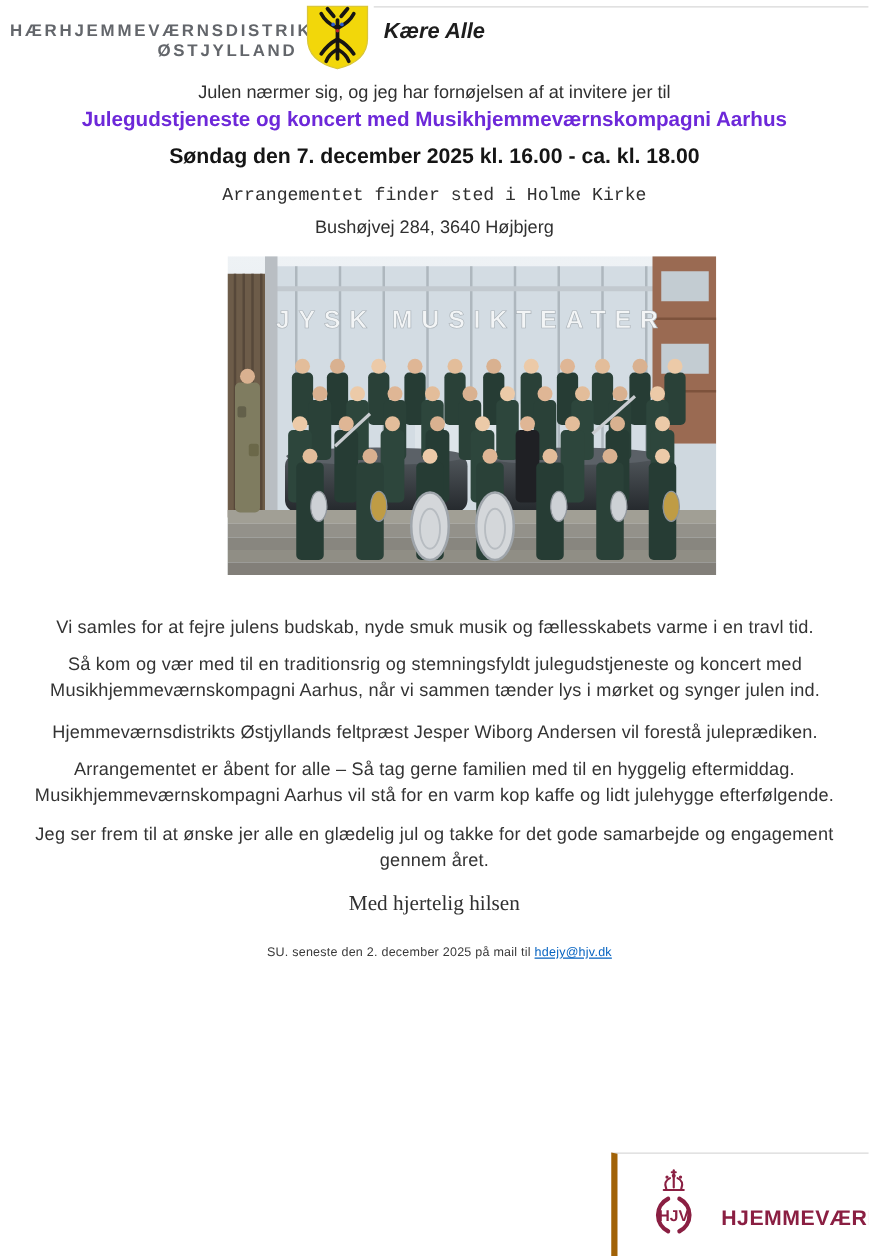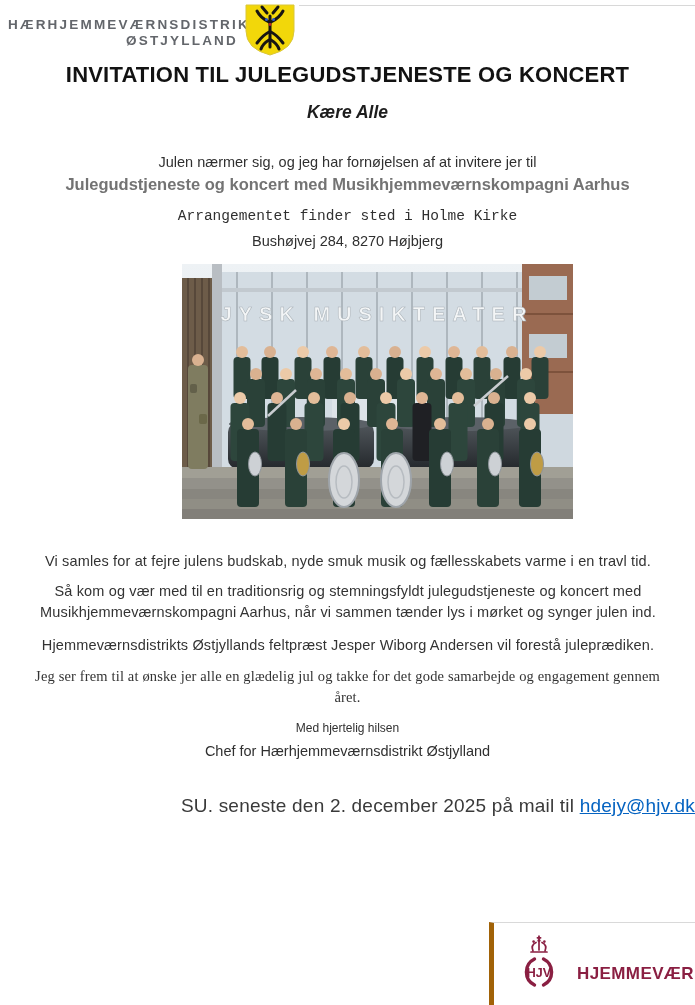--- a/index.html
+++ b/index.html
@@ -9,36 +9,36 @@
   .hdr-text{position:absolute;top:17px;left:8px;width:230px;text-align:right;
             color:#63666b;font-weight:bold;font-size:13.5px;line-height:16px;letter-spacing:2.2px;}
   .crest{position:absolute;left:243px;top:3px;width:54px;height:54px;}
   .hdr-rule{position:absolute;top:5px;left:299px;right:0;height:1px;background:#d8d8d8;}
   
   .doc{position:absolute;top:0;left:0;width:695px;}
   .c{text-align:center;}
   .title{margin-top:62px;font-size:22px;font-weight:bold;color:#121212;letter-spacing:.2px;}
   .salutation{margin-top:14px;font-size:17.5px;font-weight:bold;font-style:italic;color:#1d1d1d;}
   .intro{margin-top:29px;font-size:14.5px;line-height:20px;}
-  .event{margin-top:3px;font-size:16.5px;font-weight:bold;color:#737373;}
+  .event{margin-top:3px;font-size:16.5px;font-weight:bold;color:#6d28d9;}
   .datetime{margin-top:9px;font-size:17px;font-weight:bold;color:#151515;}
   .venue{margin-top:14px;font-size:14.5px;font-family:Liberation Mono, monospace;}
   .address{margin-top:9px;font-size:14.5px;}
   .photo-wrap{margin:15px 0 0 182px;width:462px;height:255px;}
   .para{font-size:14.5px;line-height:21px;letter-spacing:.15px;color:#333;}
   .wide{width:714px;margin-left:-9px;}
   .p1{margin-top:32px;}
   .p2{margin-top:9px;}
   .p3{margin-top:12px;}
   .p4{margin-top:9px;width:676px;margin-left:auto;margin-right:auto;}
-  .p5{margin-top:10px;width:644px;margin-left:auto;margin-right:auto;font-family:Liberation Serif, serif;}
-  .closing{margin-top:13px;font-size:12px;}
+  .p5{margin-top:10px;width:644px;margin-left:auto;margin-right:auto;}
+  .closing{margin-top:13px;font-size:17px;font-family:Liberation Serif, serif;}
   .sig-name{margin-top:7px;font-size:16.5px;font-weight:bold;color:#151515;}
   .sig-role{margin-top:8px;font-size:14.5px;}
-  .rsvp{margin-top:36px;margin-left:8px;font-size:19px;letter-spacing:.2px;color:#3a3a3a;text-align:right;}
+  .rsvp{margin-top:24px;margin-left:8px;font-size:10px;letter-spacing:.2px;color:#3a3a3a;text-align:center;}
   .rsvp a{color:#0563C1;text-decoration:underline;cursor:pointer;}
   
   .logo-box{position:absolute;left:489px;top:922px;width:206px;height:83px;
             border-left:5px solid #a16207;border-top:1px solid #d9d9d9;}
   .logo-inner{position:absolute;left:16px;top:10px;display:flex;align-items:center;}
   .wordmark{color:#8A1F42;font-weight:bold;font-size:17px;letter-spacing:.4px;margin-left:9px;margin-top:14px;}
 </style>
 </head>
 <body>
 
@@ -63,26 +63,26 @@
           <path d="M28,37 C33,40 35,43 36,46"></path>
       </g>
       <circle cx="23.5" cy="16.5" r="1.5" fill="#2c5bd1"></circle>
       <circle cx="30.5" cy="16.5" r="1.5" fill="#2c5bd1"></circle>
       <circle cx="27" cy="21.5" r="1.4" fill="#c22525"></circle>
     </svg>
   </div>
   <div class="hdr-rule"></div>
 
   <div class="doc">
-    <div class="c title">INVITATION TIL JULEGUDSTJENESTE OG KONCERT</div>
     <div class="c salutation">Kære Alle</div>
     <div class="c intro">Julen nærmer sig, og jeg har fornøjelsen af at invitere jer til</div>
     <div class="c event">Julegudstjeneste og koncert med Musikhjemmeværnskompagni Aarhus</div>
+    <div class="c datetime">Søndag den 7. december 2025 kl. 16.00 - ca. kl. 18.00</div>
     <div class="c venue">Arrangementet finder sted i Holme Kirke</div>
-    <div class="c address">Bushøjvej 284, 8270 Højbjerg</div>
+    <div class="c address">Bushøjvej 284, 3640 Højbjerg</div>
 
     <div class="photo-wrap">
       <svg width="391" height="255" viewBox="0 0 391 255">
         <defs>
           <linearGradient id="cyl" x1="0" y1="0" x2="0" y2="1">
             <stop offset="0" stop-color="#52585d"></stop>
               <stop offset="1" stop-color="#24282c"></stop>
           </linearGradient>
           <linearGradient id="sky" x1="0" y1="0" x2="0" y2="1">
             <stop offset="0" stop-color="#eef2f5"></stop>
@@ -222,24 +222,24 @@
             <ellipse cx="162" cy="218" rx="8" ry="16" fill="none" stroke="#b7bcc1" stroke-width="1.5"></ellipse>
             <ellipse cx="214" cy="216" rx="15" ry="27" fill="#d4d7da" stroke="#9fa5ab" stroke-width="2"></ellipse>
             <ellipse cx="214" cy="218" rx="8" ry="16" fill="none" stroke="#b7bcc1" stroke-width="1.5"></ellipse>
           </g>
       </svg>
     </div>
 
     <div class="c para wide p1">Vi samles for at fejre julens budskab, nyde smuk musik og fællesskabets varme i en travl tid.</div>
     <div class="c para wide p2">Så kom og vær med til en traditionsrig og stemningsfyldt julegudstjeneste og koncert med Musikhjemmeværnskompagni Aarhus, når vi sammen tænder lys i mørket og synger julen ind.</div>
     <div class="c para wide p3">Hjemmeværnsdistrikts Østjyllands feltpræst Jesper Wiborg Andersen vil forestå juleprædiken.</div>
+    <div class="c para p4">Arrangementet er åbent for alle – Så tag gerne familien med til en hyggelig eftermiddag. Musikhjemmeværnskompagni Aarhus vil stå for en varm kop kaffe og lidt julehygge efterfølgende.</div>
     <div class="c para p5">Jeg ser frem til at ønske jer alle en glædelig jul og takke for det gode samarbejde og engagement gennem året.</div>
 
     <div class="c closing">Med hjertelig hilsen</div>
-    <div class="c sig-role">Chef for Hærhjemmeværnsdistrikt Østjylland</div>
 
     <div class="rsvp"><span>SU. seneste den 2. december 2025 på mail til </span><a>hdejy@hjv.dk</a></div>
   </div>
 
   <div class="logo-box">
     <div class="logo-inner">
       <span>
         <svg width="58" height="64" viewBox="0 0 58 64">
           <g stroke="#8A1F42" fill="none" stroke-width="1.7" stroke-linecap="round">
             <path d="M21,19 h16"></path>

